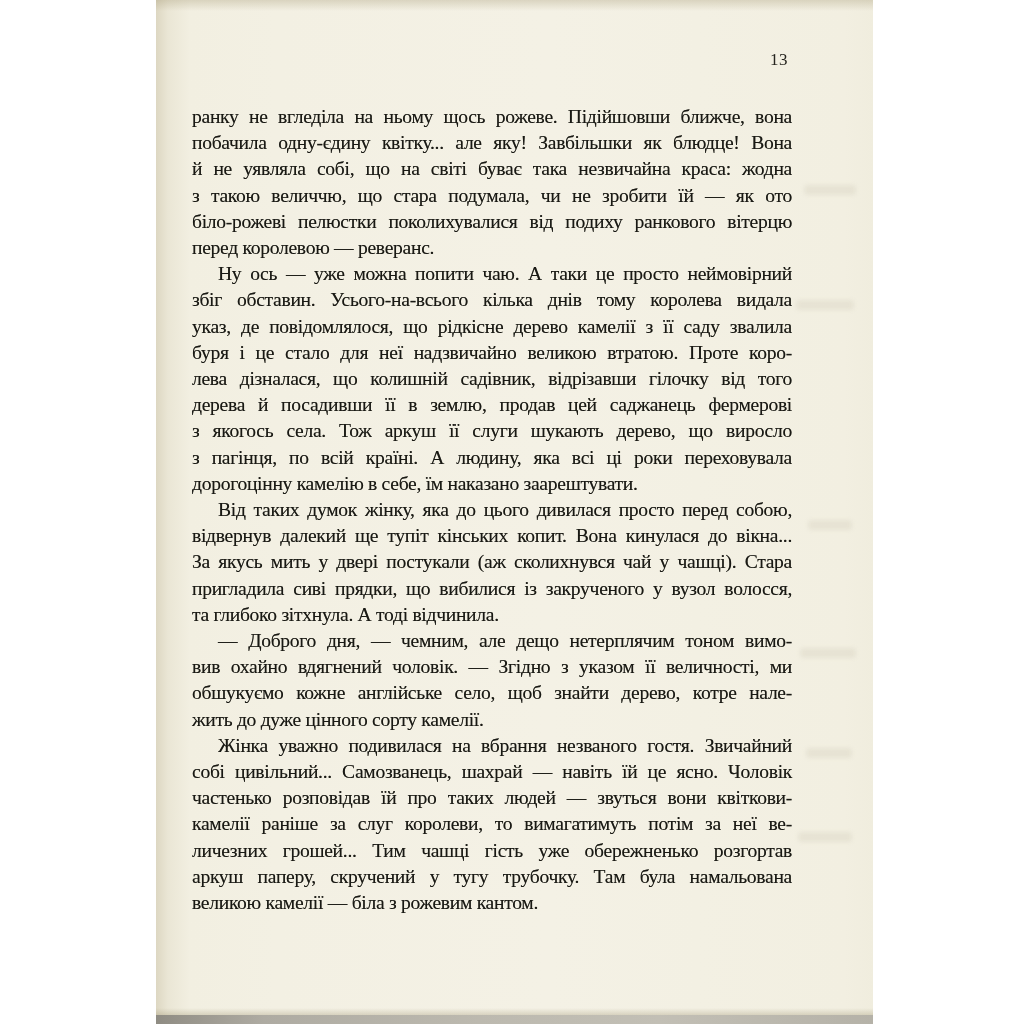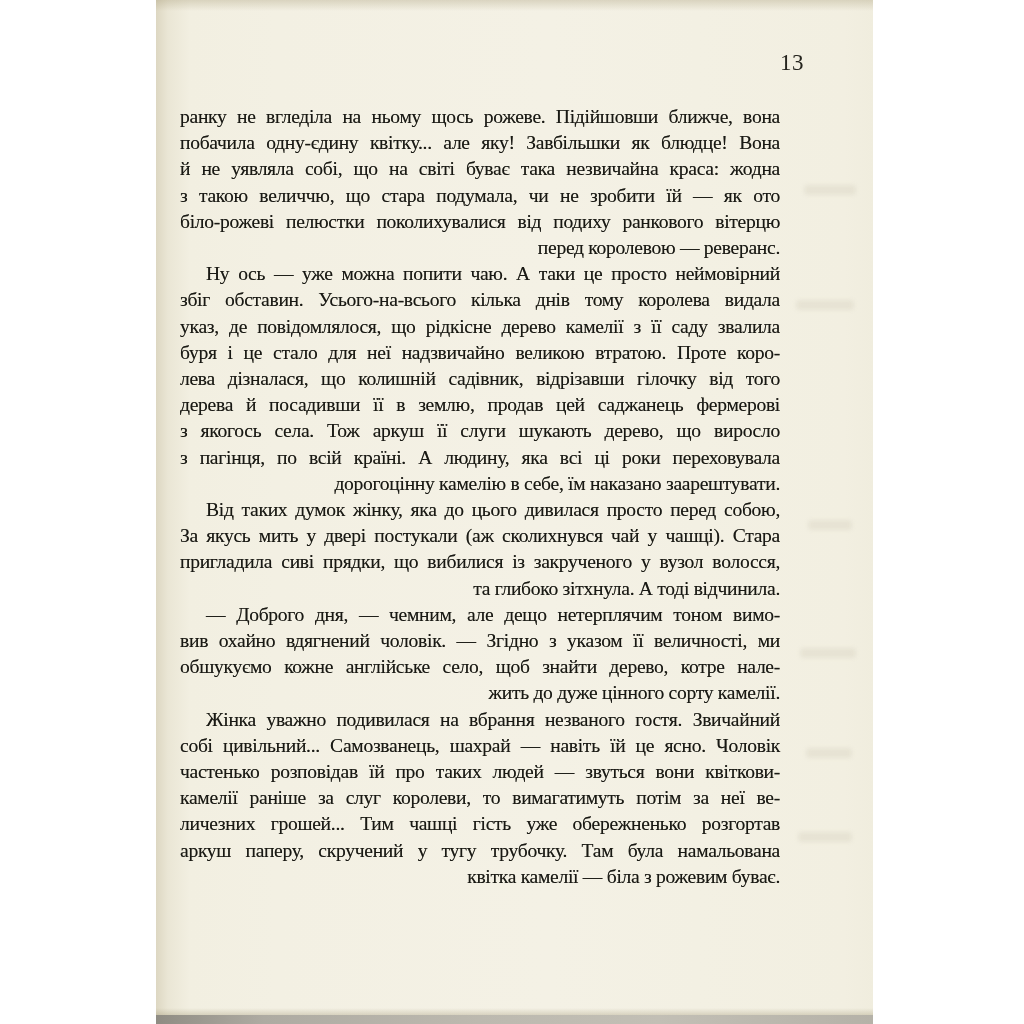--- a/index.html
+++ b/index.html
@@ -45,38 +45,37 @@
   }
   .band {
     position: absolute;
     left: 0; bottom: 0;
     width: 100%; height: 9px;
     background: linear-gradient(90deg, #8f8c83 0%, #aeaba2 15%, #bcb9af 45%, #c2bfb5 70%, #b5b2a8 100%);
   }
   .page-number {
     position: absolute;
     top: 50px;
-    left: 16px;
+    left: 0;
     width: 632px;
     text-align: right;
-    font-size: 23px;
+    font-size: 17px;
     letter-spacing: 0.5px;
     color: #26251f;
   }
   .text-block {
     position: absolute;
-    left: 24px;
+    left: 36px;
     top: 104px;
     width: 600px;
     font-size: 19.6px;
     line-height: 26.2px;
     letter-spacing: -0.3px;
     color: #191914;
     text-shadow: 0 0 0.5px rgba(45,43,35,0.55);
-    text-align: right;
   }
   .line { white-space: nowrap; }
   .line.just { text-align-last: justify; }
   .line.indent { text-indent: 26px; }
   .smudge {
     position: absolute;
     background: rgba(138,128,96,0.10);
     border-radius: 4px;
     filter: blur(2px);
   }
@@ -98,34 +97,35 @@
         <div class="line indent just">Ну ось — уже можна попити чаю. А таки це просто неймовірний</div>
         <div class="line just">збіг обставин. Усього-на-всього кілька днів тому королева видала</div>
         <div class="line just">указ, де повідомлялося, що рідкісне дерево камелії з її саду звалила</div>
         <div class="line just">буря і це стало для неї надзвичайно великою втратою. Проте коро-</div>
         <div class="line just">лева дізналася, що колишній садівник, відрізавши гілочку від того</div>
         <div class="line just">дерева й посадивши її в землю, продав цей саджанець фермерові</div>
         <div class="line just">з якогось села. Тож аркуш її слуги шукають дерево, що виросло</div>
         <div class="line just">з пагінця, по всій країні. А людину, яка всі ці роки переховувала</div>
         <div class="line">дорогоцінну камелію в себе, їм наказано заарештувати.</div>
         <div class="line indent just">Від таких думок жінку, яка до цього дивилася просто перед собою,</div>
+        <div class="line just">відвернув далекий ще тупіт кінських копит. Вона кинулася до вікна...</div>
         <div class="line just">За якусь мить у двері постукали (аж сколихнувся чай у чашці). Стара</div>
         <div class="line just">пригладила сиві прядки, що вибилися із закрученого у вузол волосся,</div>
         <div class="line">та глибоко зітхнула. А тоді відчинила.</div>
         <div class="line indent just">— Доброго дня, — чемним, але дещо нетерплячим тоном вимо-</div>
         <div class="line just">вив охайно вдягнений чоловік. — Згідно з указом її величності, ми</div>
         <div class="line just">обшукуємо кожне англійське село, щоб знайти дерево, котре нале-</div>
         <div class="line">жить до дуже цінного сорту камелії.</div>
         <div class="line indent just">Жінка уважно подивилася на вбрання незваного гостя. Звичайний</div>
         <div class="line just">собі цивільний... Самозванець, шахрай — навіть їй це ясно. Чоловік</div>
         <div class="line just">частенько розповідав їй про таких людей — звуться вони квіткови-</div>
         <div class="line just">камелії раніше за слуг королеви, то вимагатимуть потім за неї ве-</div>
         <div class="line just">личезних грошей... Тим чашці гість уже обережненько розгортав</div>
         <div class="line just">аркуш паперу, скручений у тугу трубочку. Там була намальована</div>
-        <div class="line">квітка камелії — біла з рожевим буває.</div>
+        <div class="line">великою камелії — біла з рожевим кантом.</div>
       </div>
     <div class="edge-bottom"></div>
     <div class="band"></div>
   <div class="smudge" style="left: 648px; top: 185px; width: 52px; height: 10px;"></div>
       <div class="smudge" style="left: 640px; top: 300px; width: 58px; height: 10px;"></div>
       <div class="smudge" style="left: 652px; top: 520px; width: 44px; height: 10px;"></div>
       <div class="smudge" style="left: 644px; top: 648px; width: 56px; height: 10px;"></div>
       <div class="smudge" style="left: 650px; top: 748px; width: 46px; height: 10px;"></div>
       <div class="smudge" style="left: 642px; top: 832px; width: 54px; height: 10px;"></div>
     </div>

